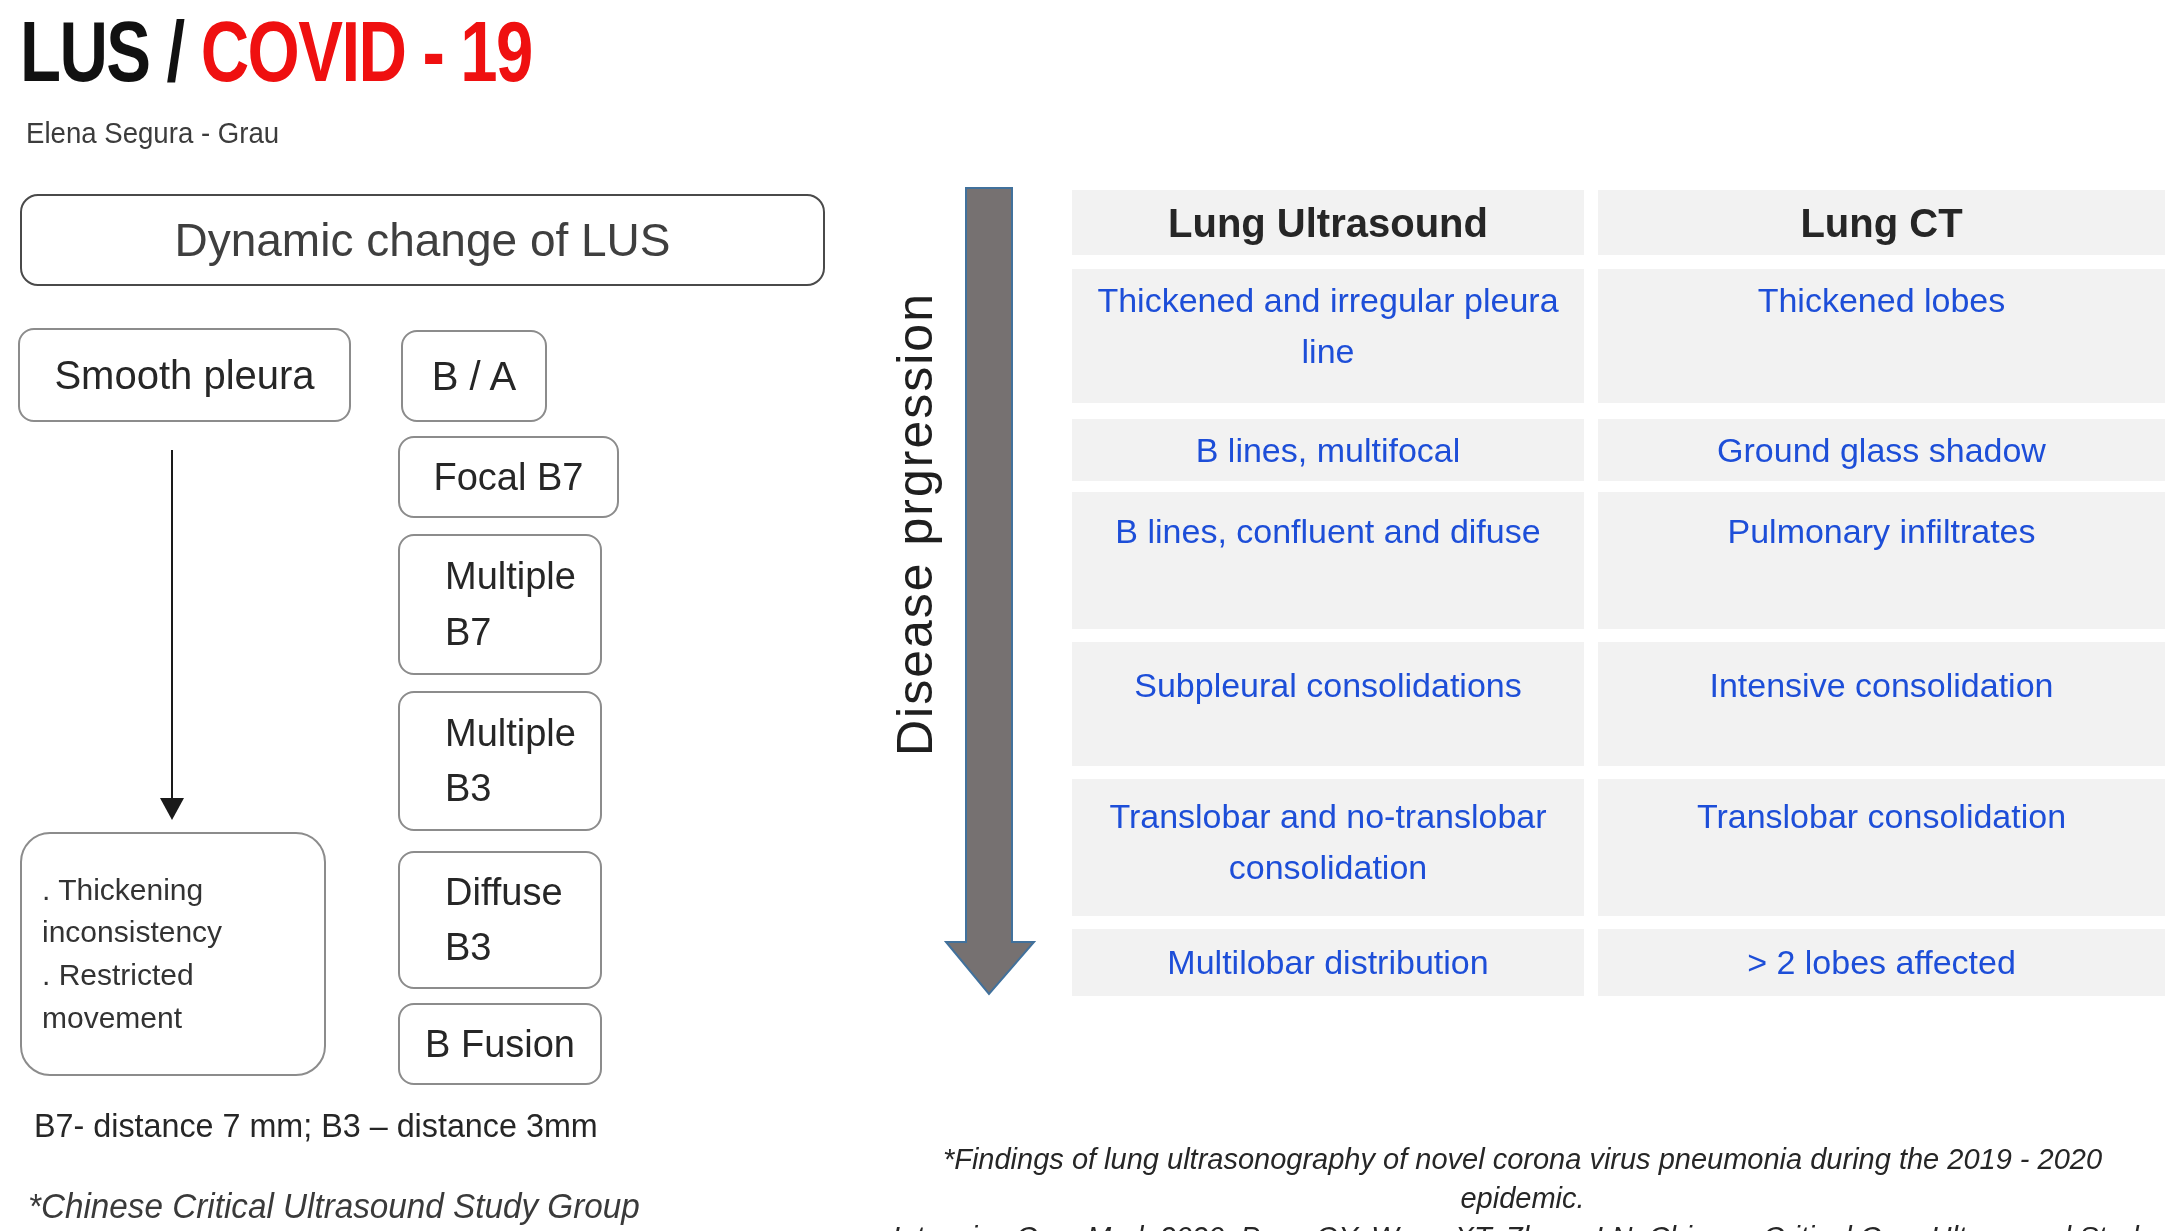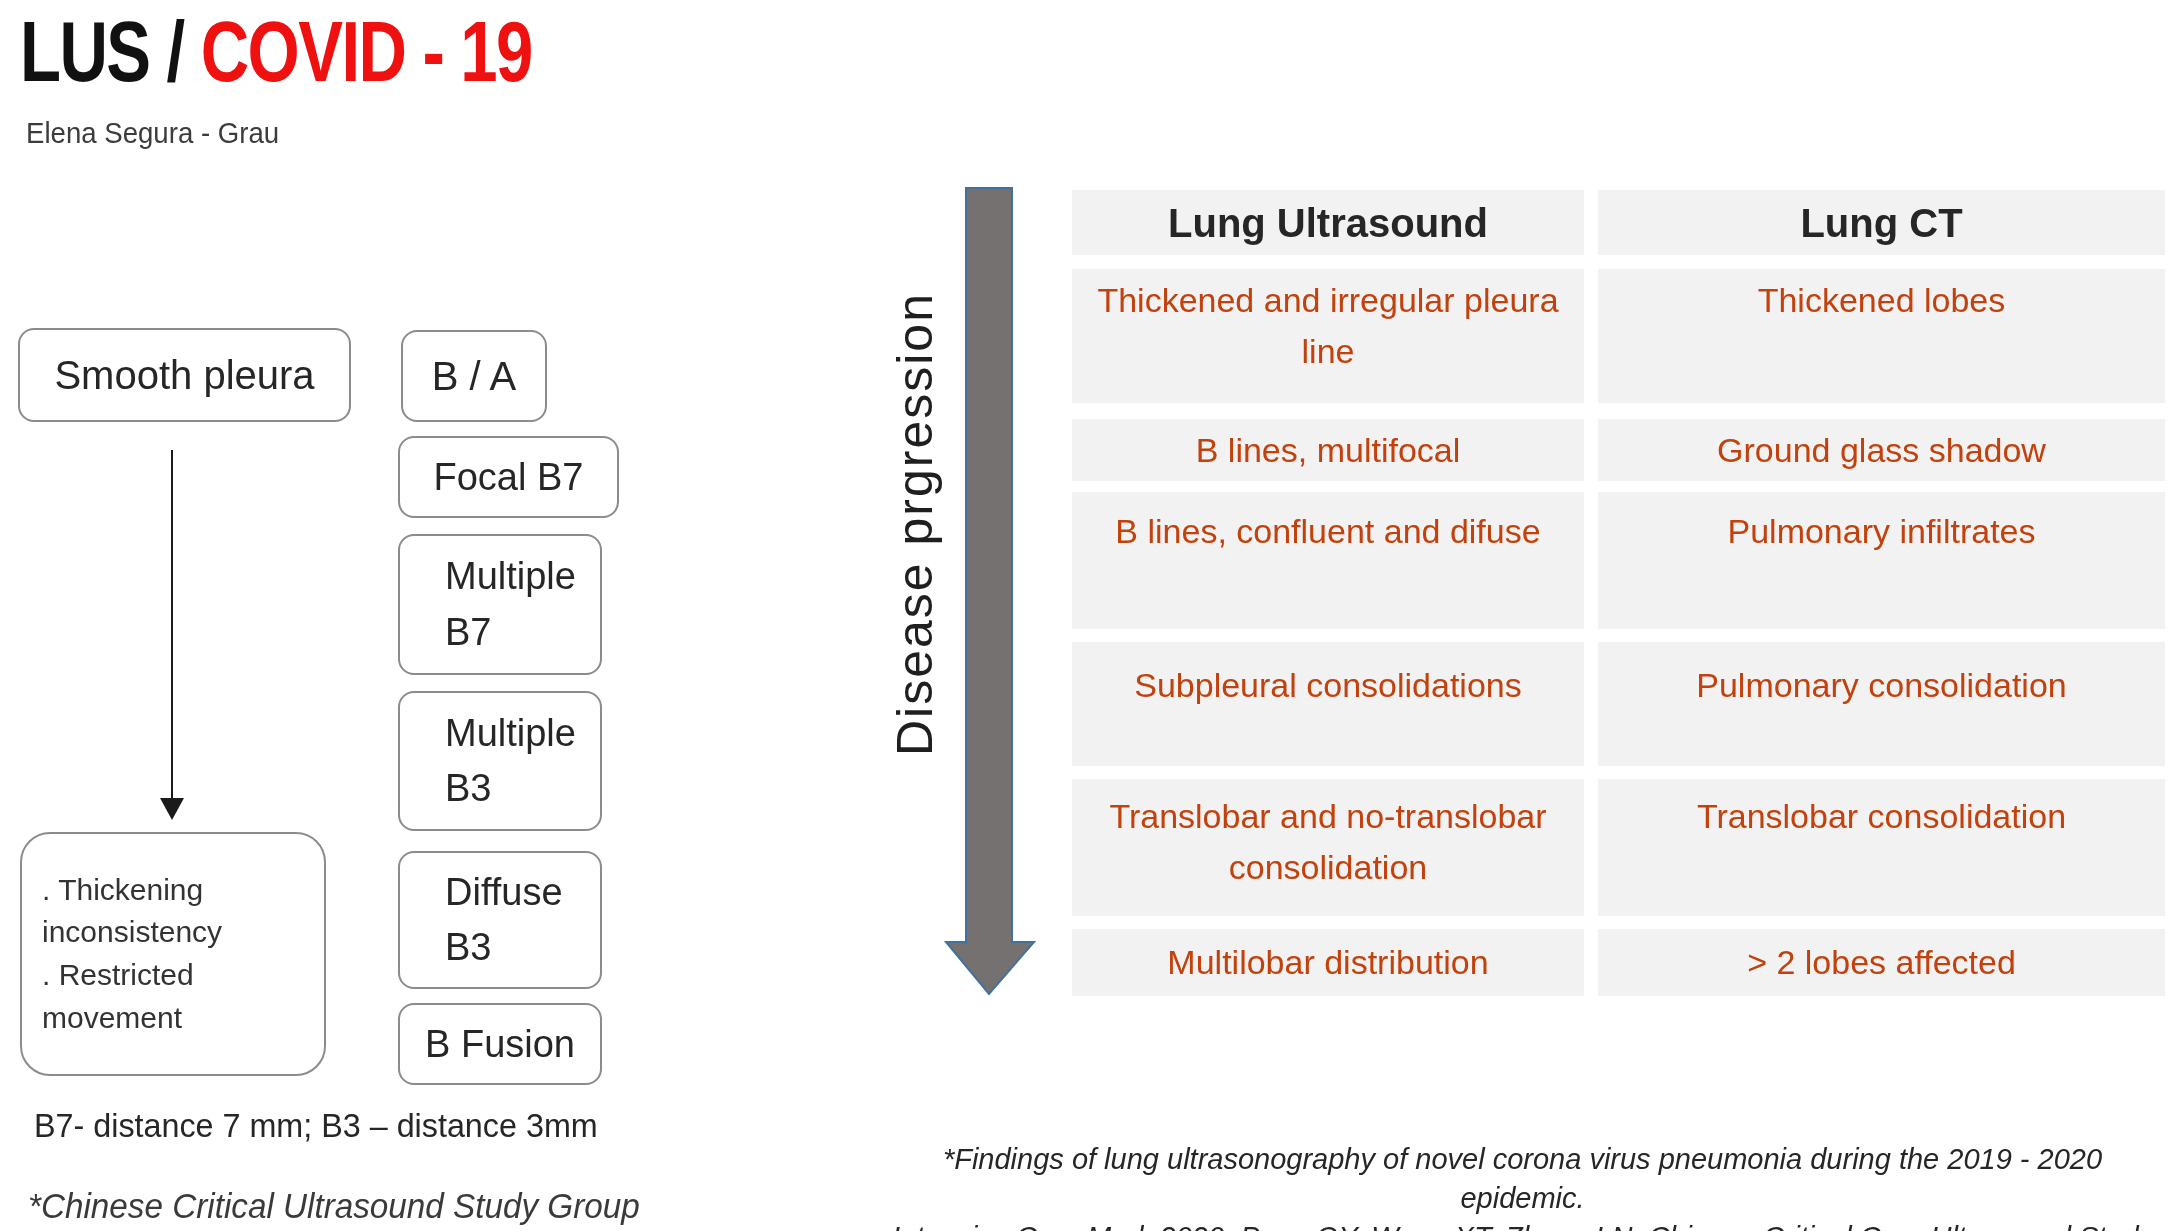--- a/index.html
+++ b/index.html
@@ -100,21 +100,21 @@
     letter-spacing: 2px;
     color: #1f1f1f;
     transform-origin: center center;
   }
 
   
   .ctable { position: absolute; left: 1072px; top: 190px; width: 1093px; }
   .trow { display: flex; gap: 14px; }
   .tcell {
     background: #f2f2f2;
-    color: #c2410c;
+    color: #1d4ed8;
     font-size: 34px;
     line-height: 1.5;
     text-align: center;
   }
   .tcell.c1 { width: 512px; }
   .tcell.c2 { width: 567px; }
   .thead-row { height: 65px; margin-bottom: 14px; }
   .thead-row .tcell {
     font-weight: bold;
     font-size: 40px;
@@ -162,20 +162,23 @@
   .citation span { display: block; }
 </style>
 </head>
 <body>
 
 <div id="canvas">
 
   <div class="title"><span>LUS /</span>&nbsp;<span class="red">COVID - 19</span></div>
   <div class="author">Elena Segura - Grau</div>
 
+  <div class="fbox fbox-header">
+    <span>Dynamic change of LUS</span>
+  </div>
 
   <div class="fbox fbox-smooth">
     <span>Smooth pleura</span>
   </div>
 
   <div class="fbox fbox-s0">
     <span>B / A</span>
   </div>
   <div class="fbox fbox-s1">
     <span>Focal B7</span>
@@ -246,21 +249,21 @@
         </div>
       <div class="tcell c2">
           <span class="inner">Pulmonary infiltrates</span>
         </div>
     </div>
     <div class="trow r4">
       <div class="tcell c1">
           <span class="inner">Subpleural consolidations</span>
         </div>
       <div class="tcell c2">
-          <span class="inner">Pulmonary consolidation</span>
+          <span class="inner">Intensive consolidation</span>
         </div>
     </div>
     <div class="trow r5">
       <div class="tcell c1">
           <span class="inner">Translobar and no-translobar consolidation</span>
         </div>
       <div class="tcell c2">
           <span class="inner">Translobar consolidation</span>
         </div>
     </div>

